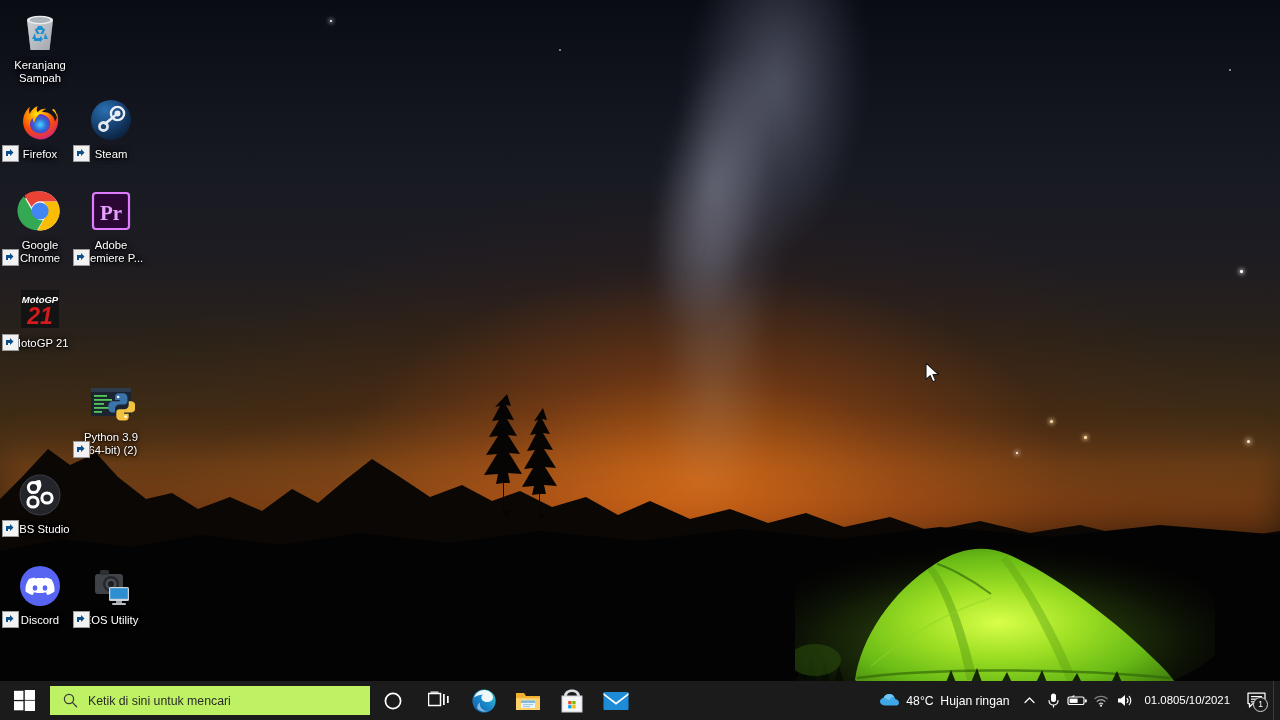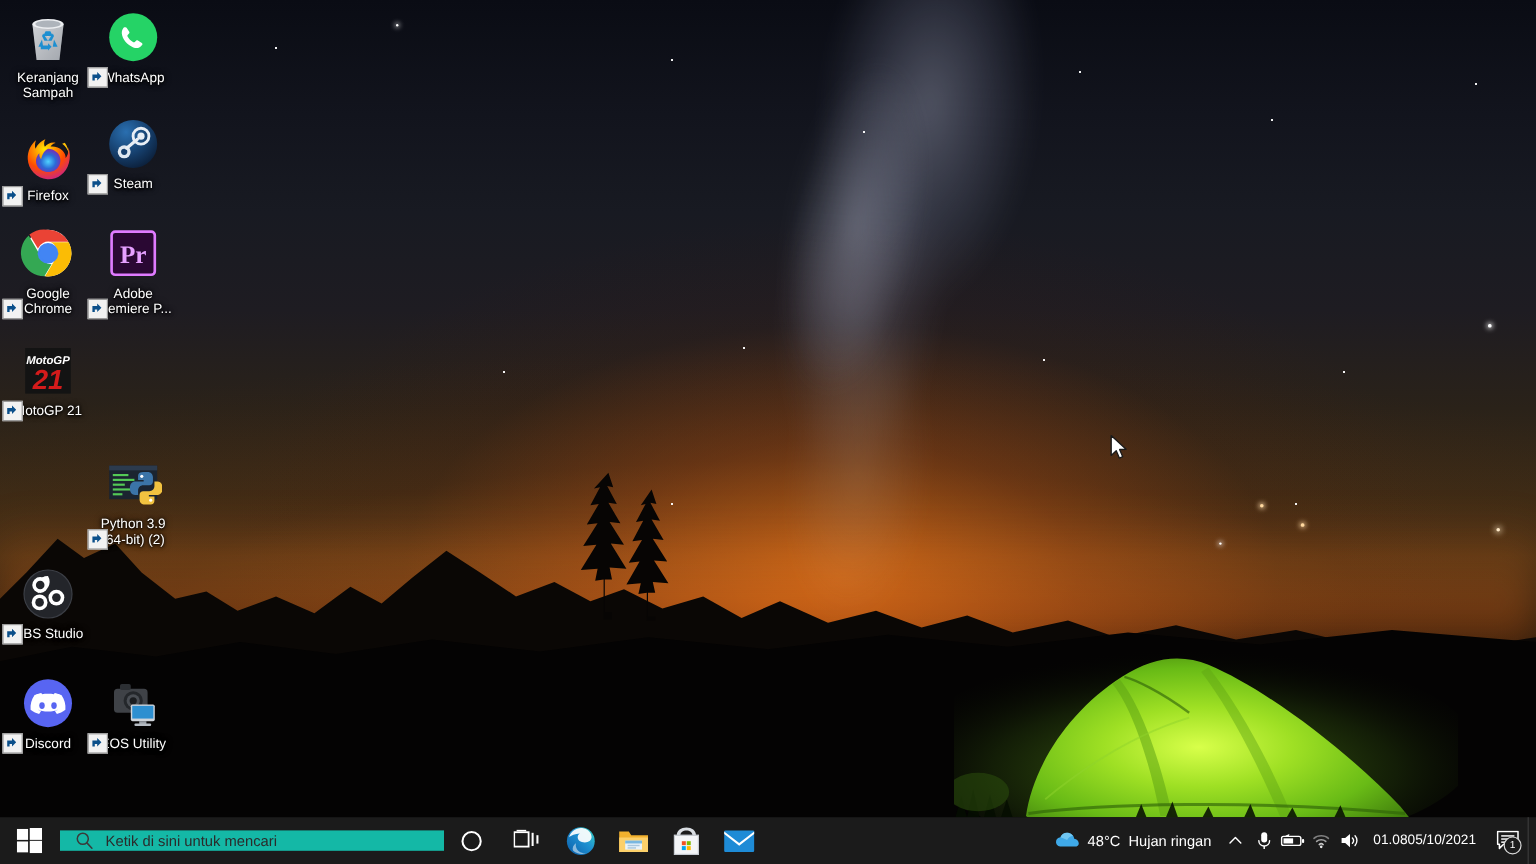--- a/index.html
+++ b/index.html
@@ -148,21 +148,21 @@
   
   #taskbar{
     position:absolute;left:0;top:681px;width:1280px;height:39px;
     background:#1b1b1b;display:flex;align-items:center;
   }
   #start-button{
     width:48px;height:39px;display:flex;align-items:center;justify-content:center;
     flex:0 0 auto;
   }
   #search-box{
-    width:320px;height:17px;background:#14b8a6;margin-left:2px;
+    width:320px;height:29px;background:#bef264;margin-left:2px;
     display:flex;align-items:center;flex:0 0 auto;
   }
   #search-box .mag{margin-left:13px;margin-right:10px;display:flex;}
   #search-box .ph{color:#2b2b2b;font-size:12.3px;white-space:nowrap;}
   .tb-btn{
     width:46px;height:39px;display:flex;align-items:center;justify-content:center;
     flex:0 0 auto;
   }
   .tb-app{
     width:44px;height:39px;display:flex;align-items:center;justify-content:center;
@@ -290,36 +290,22 @@
             <path d="M24,28 L27,31 L24,34 Z"></path>
             <path d="M19,25 L16,31 L20,31 Z"></path>
             <path d="M29,25 L32,31 L28,31 Z"></path>
           </g>
           <path d="M22,18 L26,18 L28,22 L20,22 Z" fill="#1d8fd1"></path>
         </svg>
       </div>
       <div class="cap">Keranjang Sampah</div>
     </div>
 
-    <div class="dicon" style="left:75px;top:8px;">
-      <div class="art">
-        <svg width="48" height="48" viewBox="0 0 48 48">
-          <circle cx="24" cy="23" r="20" fill="#25D366"></circle>
-          <path d="M16.5,14.5 c-1.4,1.4 -2.2,3.4 -2,5.4 c0.4,4.6 4.6,9.6 9.6,11.6 c2.2,0.9 4.6,0.7 5.9,-0.6 l1.4,-1.4 c0.5,-0.5 0.4,-1.2 -0.2,-1.6 l-3.3,-2.2 c-0.5,-0.3 -1.1,-0.2 -1.5,0.2 l-1.1,1.1 c-0.3,0.3 -0.8,0.4 -1.2,0.2 c-2,-1 -3.9,-2.9 -4.9,-4.9 c-0.2,-0.4 -0.1,-0.9 0.2,-1.2 l1.1,-1.1 c0.4,-0.4 0.5,-1 0.2,-1.5 l-2.2,-3.3 c-0.4,-0.6 -1.1,-0.7 -1.6,-0.2 Z" fill="#fff"></path>
-        </svg>
-      </div>
-      <div class="shortcut">
-        <svg width="11" height="11" viewBox="0 0 11 11">
-            <path d="M2,9 L2,4 L6,4 L6,2 L9.5,5.5 L6,9 L6,7 L4,7 L4,9 Z" fill="#0b4f8a"></path>
-          </svg>
-      </div>
-      <div class="cap">WhatsApp</div>
-    </div>
-
-    <div class="dicon" style="left:4px;top:107px;">
+
+    <div class="dicon" style="left:4px;top:97px;">
       <div class="art">
         <svg width="48" height="48" viewBox="0 0 48 48">
           <defs>
             <radialGradient id="ffo" cx="40%" cy="25%" r="80%">
               <stop offset="0%" stop-color="#ffea00"></stop>
               <stop offset="30%" stop-color="#ff9800"></stop>
               <stop offset="60%" stop-color="#ff4b00"></stop>
               <stop offset="100%" stop-color="#c9228b"></stop>
             </radialGradient>
             <radialGradient id="ffb" cx="50%" cy="55%" r="55%">

